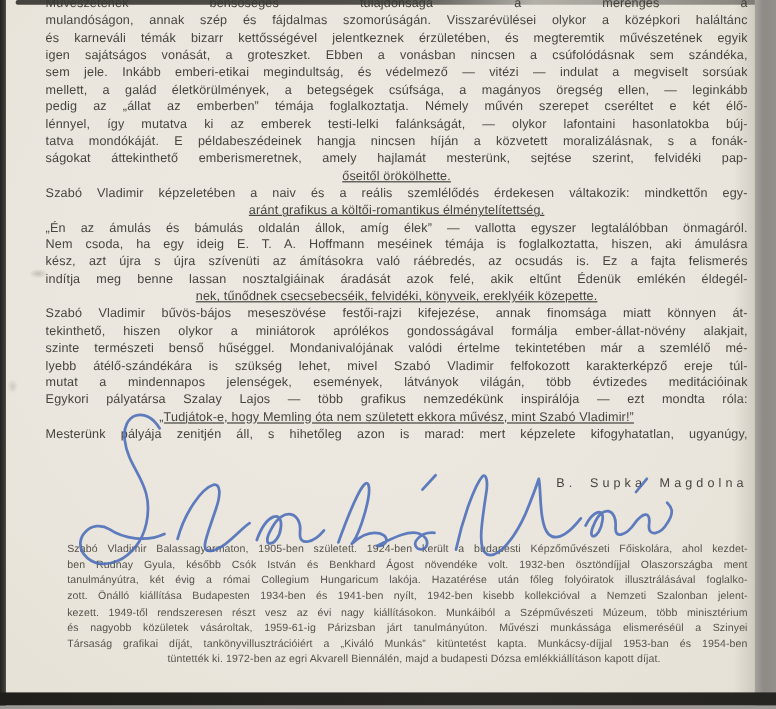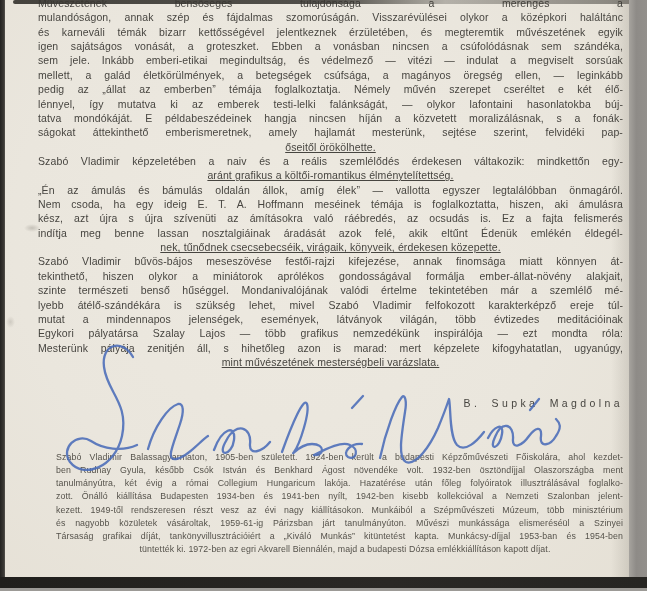--- a/index.html
+++ b/index.html
@@ -79,29 +79,29 @@
     <div class="ln j">lénnyel, így mutatva ki az emberek testi-lelki falánkságát, — olykor lafontaini hasonlatokba búj-</div>
     <div class="ln j">tatva mondókáját. E példabeszédeinek hangja nincsen híján a közvetett moralizálásnak, s a fonák-</div>
     <div class="ln j">ságokat áttekinthető emberismeretnek, amely hajlamát mesterünk, sejtése szerint, felvidéki pap-</div>
     <div class="ln l">őseitől örökölhette.</div>
     <div class="ln j">Szabó Vladimir képzeletében a naiv és a reális szemlélődés érdekesen váltakozik: mindkettőn egy-</div>
     <div class="ln l">aránt grafikus a költői-romantikus élménytelítettség.</div>
     <div class="ln j">„Én az ámulás és bámulás oldalán állok, amíg élek” — vallotta egyszer legtalálóbban önmagáról.</div>
     <div class="ln j">Nem csoda, ha egy ideig E. T. A. Hoffmann meséinek témája is foglalkoztatta, hiszen, aki ámulásra</div>
     <div class="ln j">kész, azt újra s újra szívenüti az ámításokra való ráébredés, az ocsudás is. Ez a fajta felismerés</div>
     <div class="ln j">indítja meg benne lassan nosztalgiáinak áradását azok felé, akik eltűnt Édenük emlékén éldegél-</div>
-    <div class="ln l">nek, tűnődnek csecsebecséik, virágaik, könyveik, érdekesen közepette.</div>
+    <div class="ln l">nek, tűnődnek csecsebecséik, felvidéki, könyveik, ereklyéik közepette.</div>
     <div class="ln j">Szabó Vladimir bűvös-bájos meseszövése festői-rajzi kifejezése, annak finomsága miatt könnyen át-</div>
     <div class="ln j">tekinthető, hiszen olykor a miniátorok aprólékos gondosságával formálja ember-állat-növény alakjait,</div>
     <div class="ln j">szinte természeti benső hűséggel. Mondanivalójának valódi értelme tekintetében már a szemlélő mé-</div>
     <div class="ln j">lyebb átélő-szándékára is szükség lehet, mivel Szabó Vladimir felfokozott karakterképző ereje túl-</div>
     <div class="ln j">mutat a mindennapos jelenségek, események, látványok világán, több évtizedes meditációinak</div>
     <div class="ln j">Egykori pályatársa Szalay Lajos — több grafikus nemzedékünk inspirálója — ezt mondta róla:</div>
+    <div class="ln l">„Tudjátok-e, hogy Memling óta nem született ekkora művész, mint Szabó Vladimir!”</div>
     <div class="ln j">Mesterünk pályája zenitjén áll, s hihetőleg azon is marad: mert képzelete kifogyhatatlan, ugyanúgy,</div>
-    <div class="ln l">mint művészetének mesterségbeli varázslata.</div>
   </div>
 
   <div class="byline">B. Supka Magdolna</div>
 
   <svg class="sig" viewBox="0 0 647 591" xmlns="http://www.w3.org/2000/svg" role="img" aria-label="Szabó Vladimír">
     <path d="M133,357 C122,338 101,344 104,367 C107,392 129,403 122,436 C115,468 83,479 70,462 C60,448 77,432 91,441 C103,449 122,452 137,445"></path>
     <path d="M148,449 C154,427 168,407 178,404 C184,403 184,412 180,424 C172,448 166,460 176,459 C188,457 200,441 208,436"></path>
     <path d="M214,450 C222,428 236,424 234,440 C232,456 216,458 226,441 C236,421 252,427 250,444 C249,456 262,452 270,442"></path>
     <path d="M282,452 C292,424 304,396 307,404 C310,412 300,444 294,452 C290,457 300,444 312,444 C326,444 324,456 314,455 C328,448 342,441 350,445 C360,449 356,461 348,457 C342,453 350,443 362,444"></path>
     <path d="M352,408 L363,396"></path>

